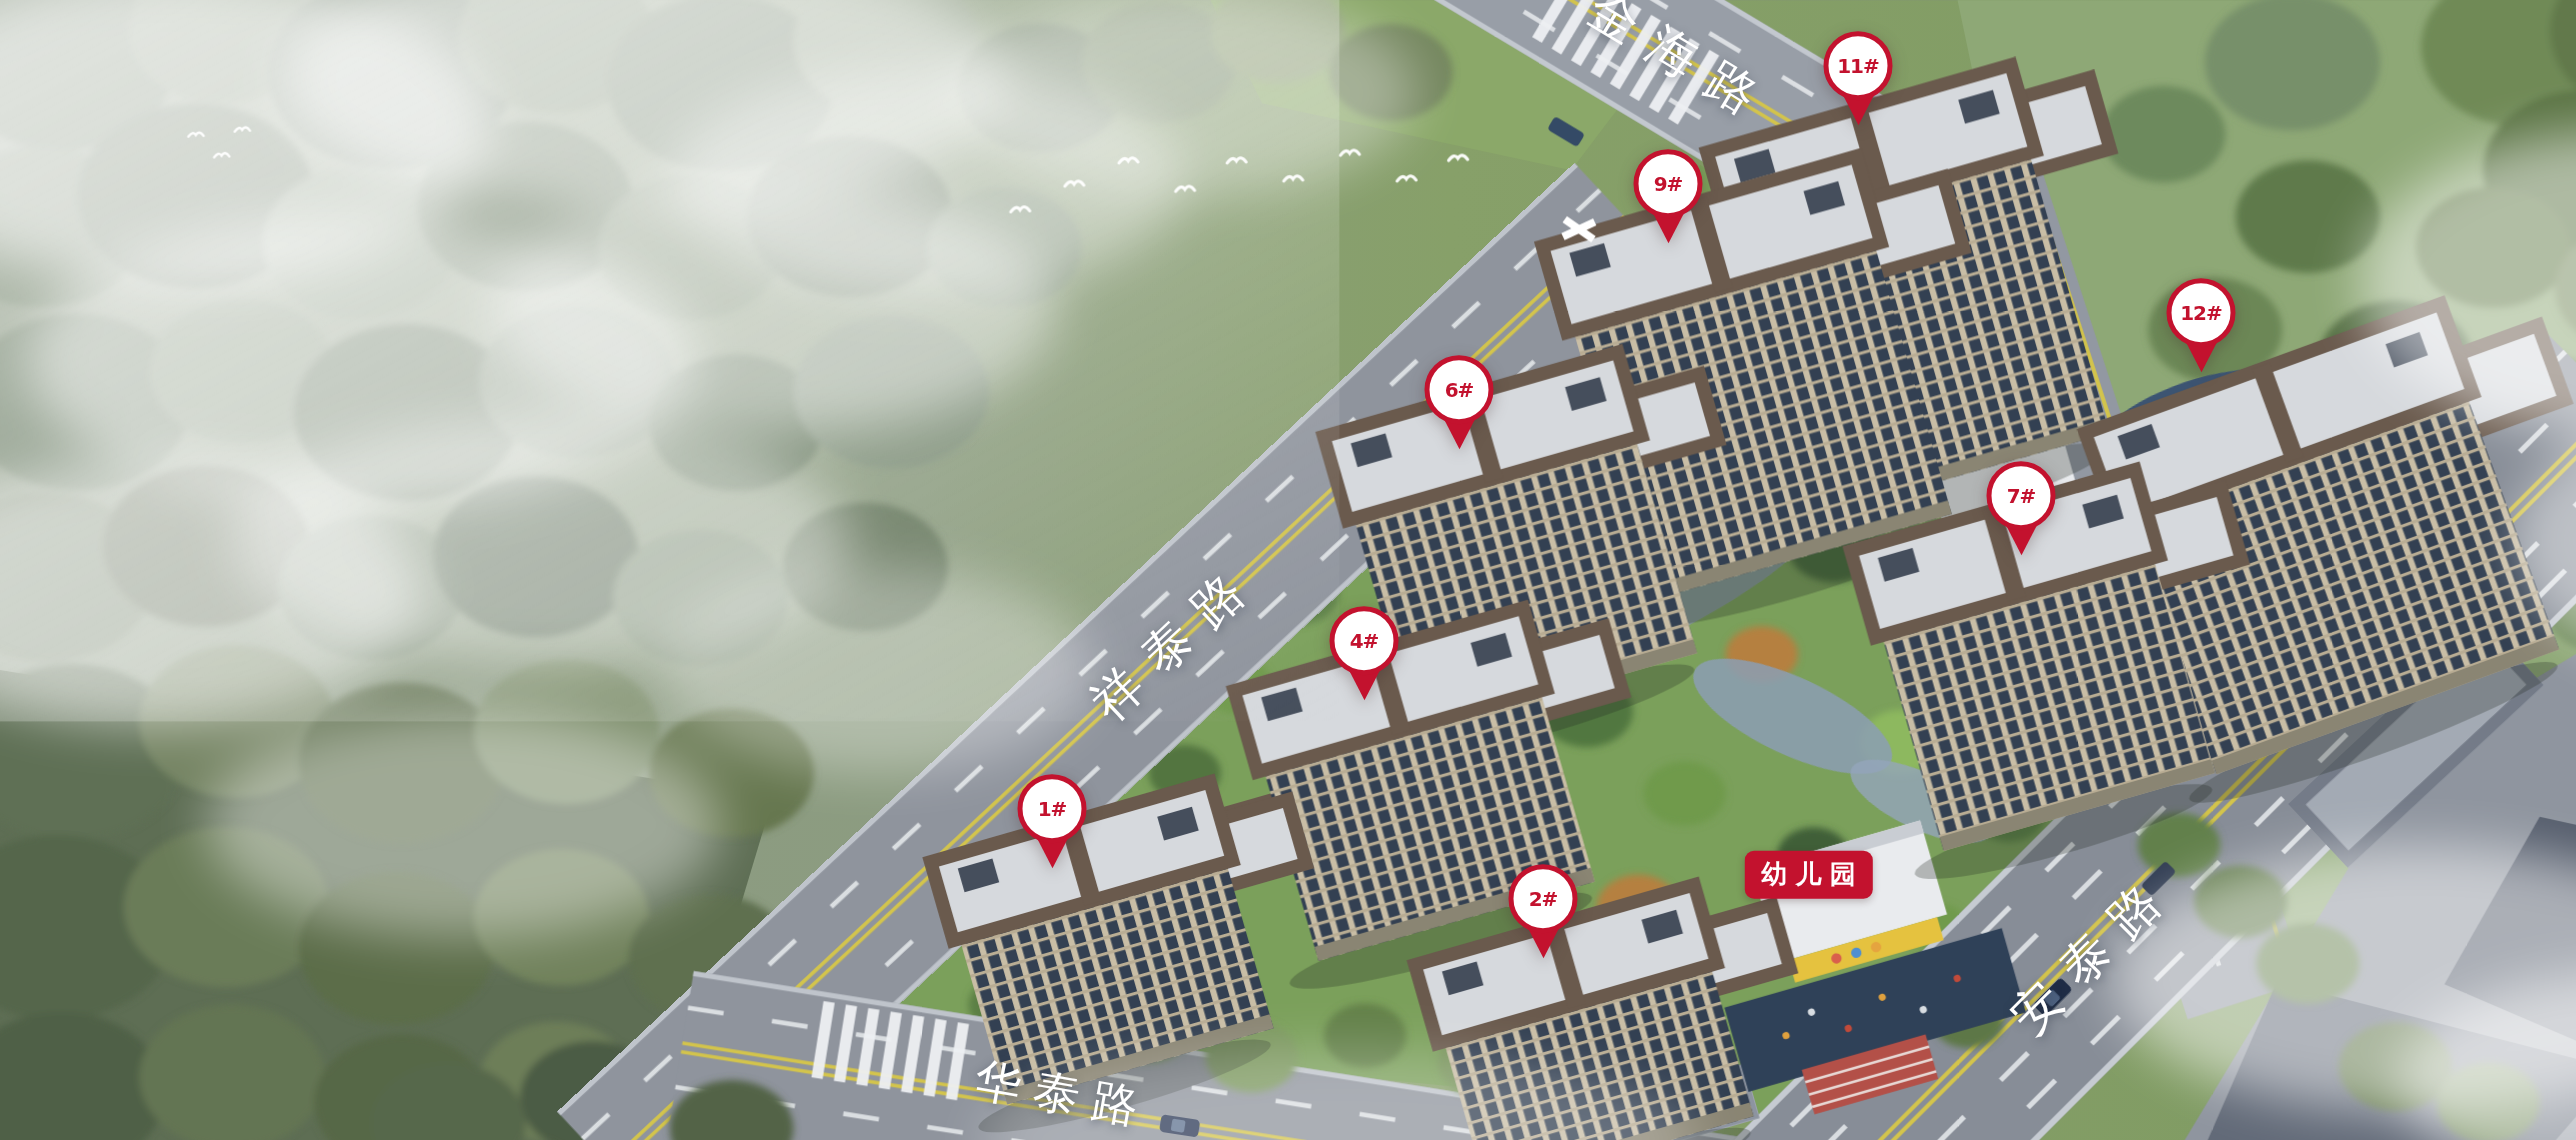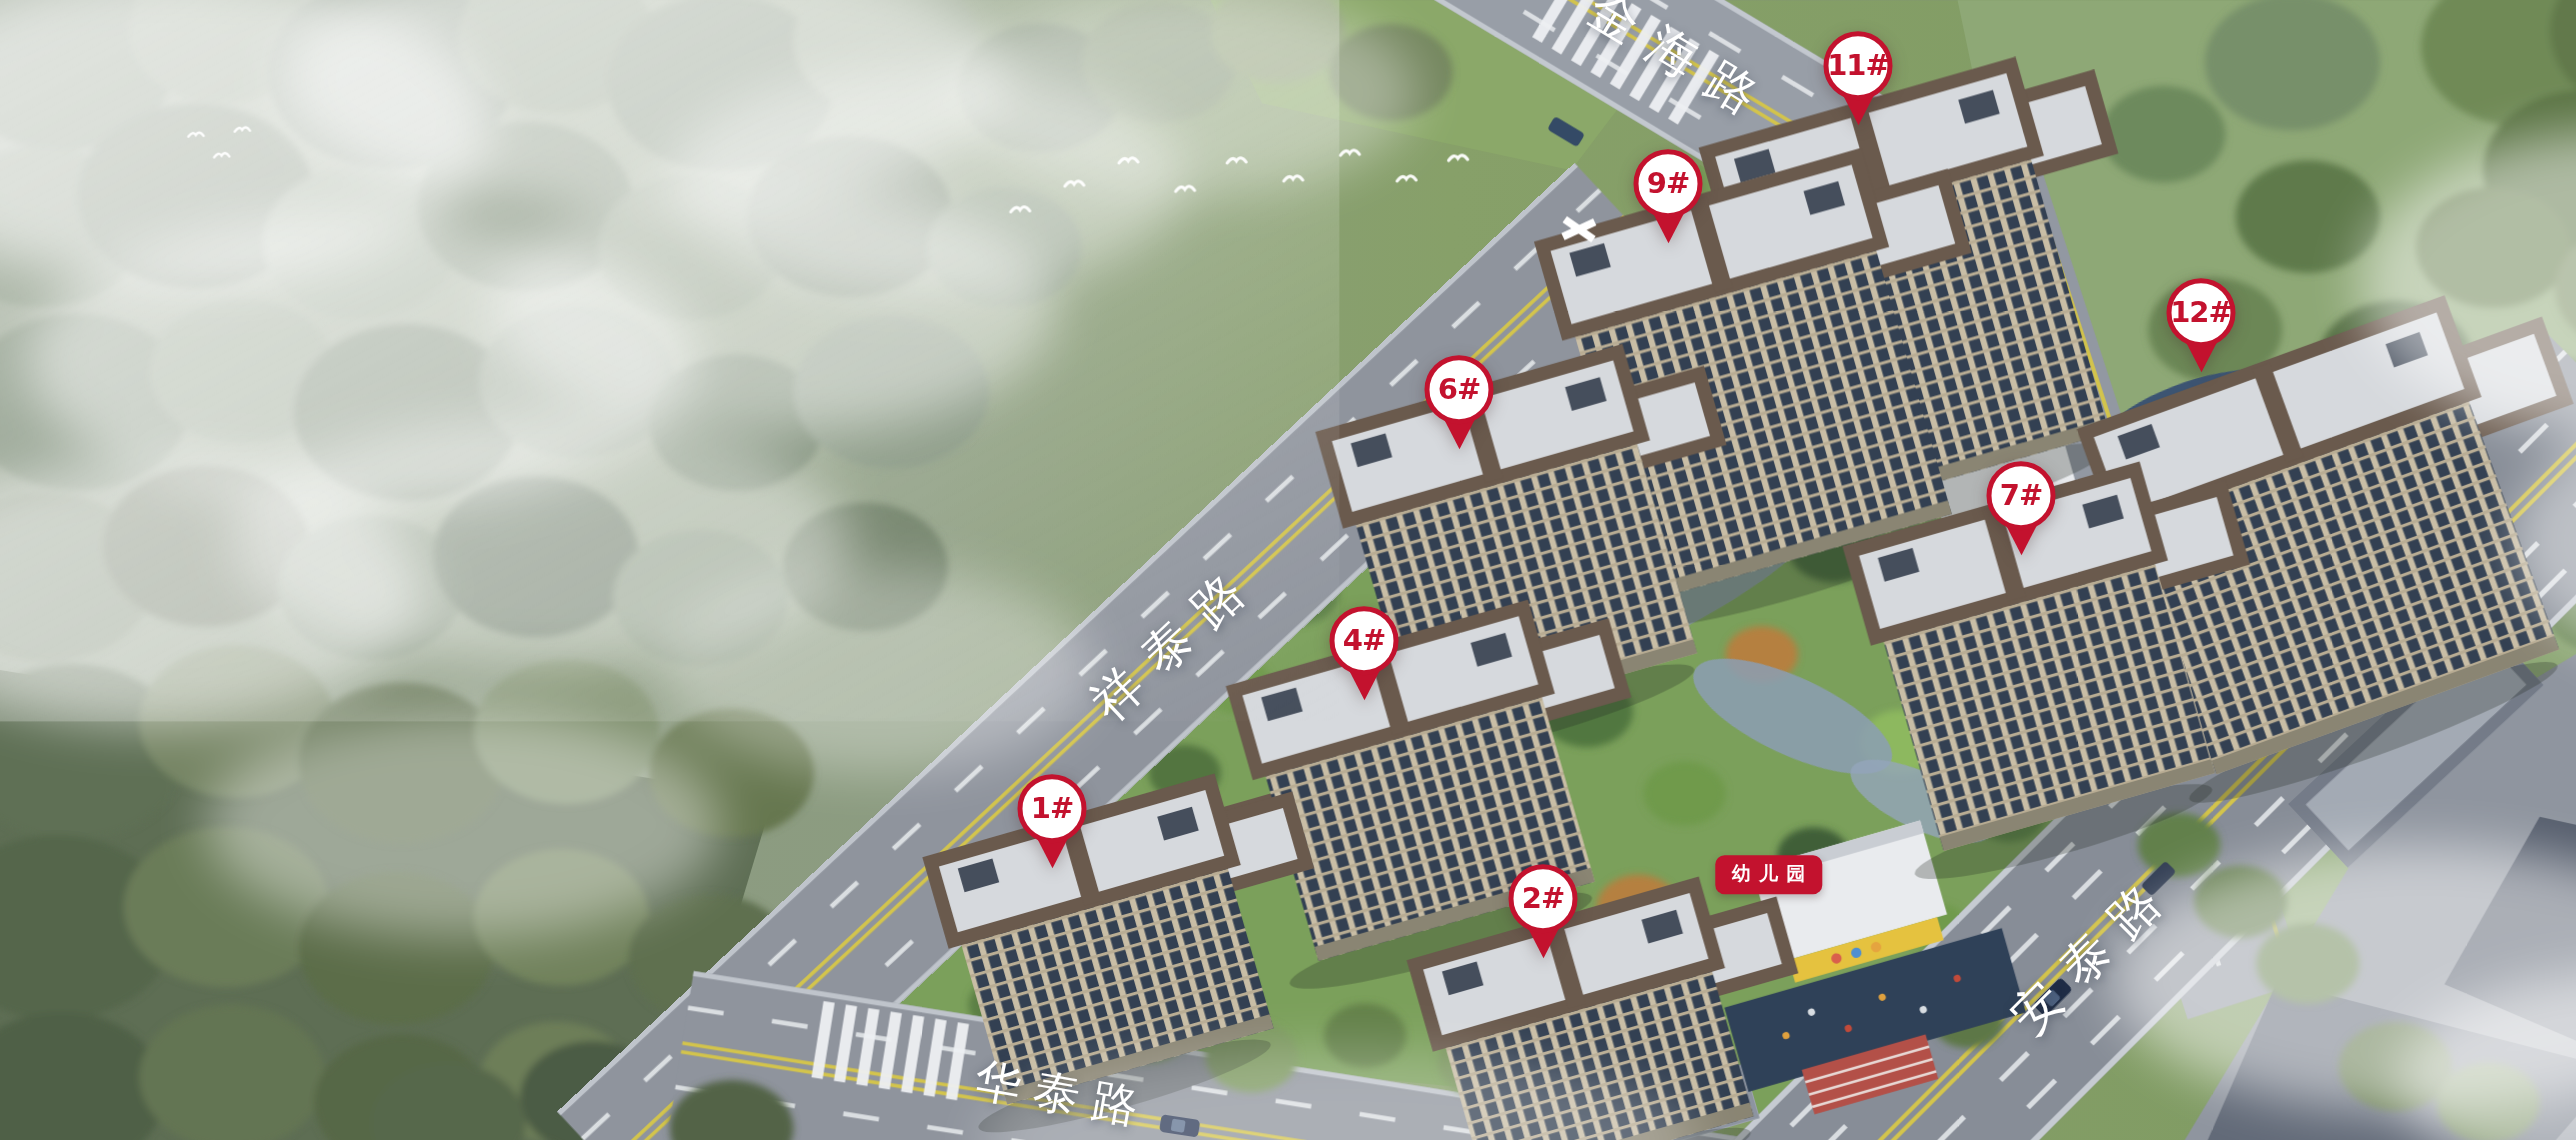--- a/index.html
+++ b/index.html
@@ -15,42 +15,43 @@
   .pin{
     position:absolute;transform:translate(-50%,-100%);
     display:flex;flex-direction:column;align-items:center;
     filter:drop-shadow(0 4.1px 7.2px rgba(60,35,35,.30));
   }
   .pin-head{
     box-sizing:border-box;width:69px;height:69px;border-radius:50%;
     background:#ffffff;border:5.7px solid var(--red);
     display:flex;align-items:center;justify-content:center;z-index:2;
   }
-  .pin-label{color:var(--red);font-size:29px;font-weight:700;letter-spacing:-1px;line-height:1;}
+  .pin-label{color:var(--red);font-size:20px;font-weight:700;letter-spacing:-1px;line-height:1;}
   .pin-tail{
     width:0;height:0;margin-top:-8.2px;
     border-left:17.5px solid transparent;border-right:17.5px solid transparent;
     border-top:33px solid var(--red);
   }
 
   
   .road-label{
     position:absolute;transform:translate(-50%,-50%) rotate(var(--rot,0deg));
     color:#ffffff;font-size:49px;font-weight:500;letter-spacing:19.6px;
     white-space:nowrap;text-shadow:0 2.6px 8.2px rgba(45,55,72,.50);
   }
   .road-label.small{font-size:46px;letter-spacing:13.4px;}
 
   
   .kg-badge{
     position:absolute;transform:translate(-50%,-50%);
     background:var(--red);color:#ffffff;
-    font-size:19px;font-weight:700;letter-spacing:8.2px;
+    font-size:26px;font-weight:700;letter-spacing:8.2px;
     padding:6.2px 9.3px 7.2px 16.5px;border-radius:9.3px;white-space:nowrap;
     box-shadow:0 3.1px 7.2px rgba(60,35,35,.25);
+    margin-left:40px;
   }
 </style>
 </head>
 <body>
 
 <div class="stage">
 
 <svg class="scene" viewBox="0 0 5414 2214" width="2789" height="1141">
   <defs>
     <linearGradient id="ground" x1="0" y1="0" x2="1" y2="0">

